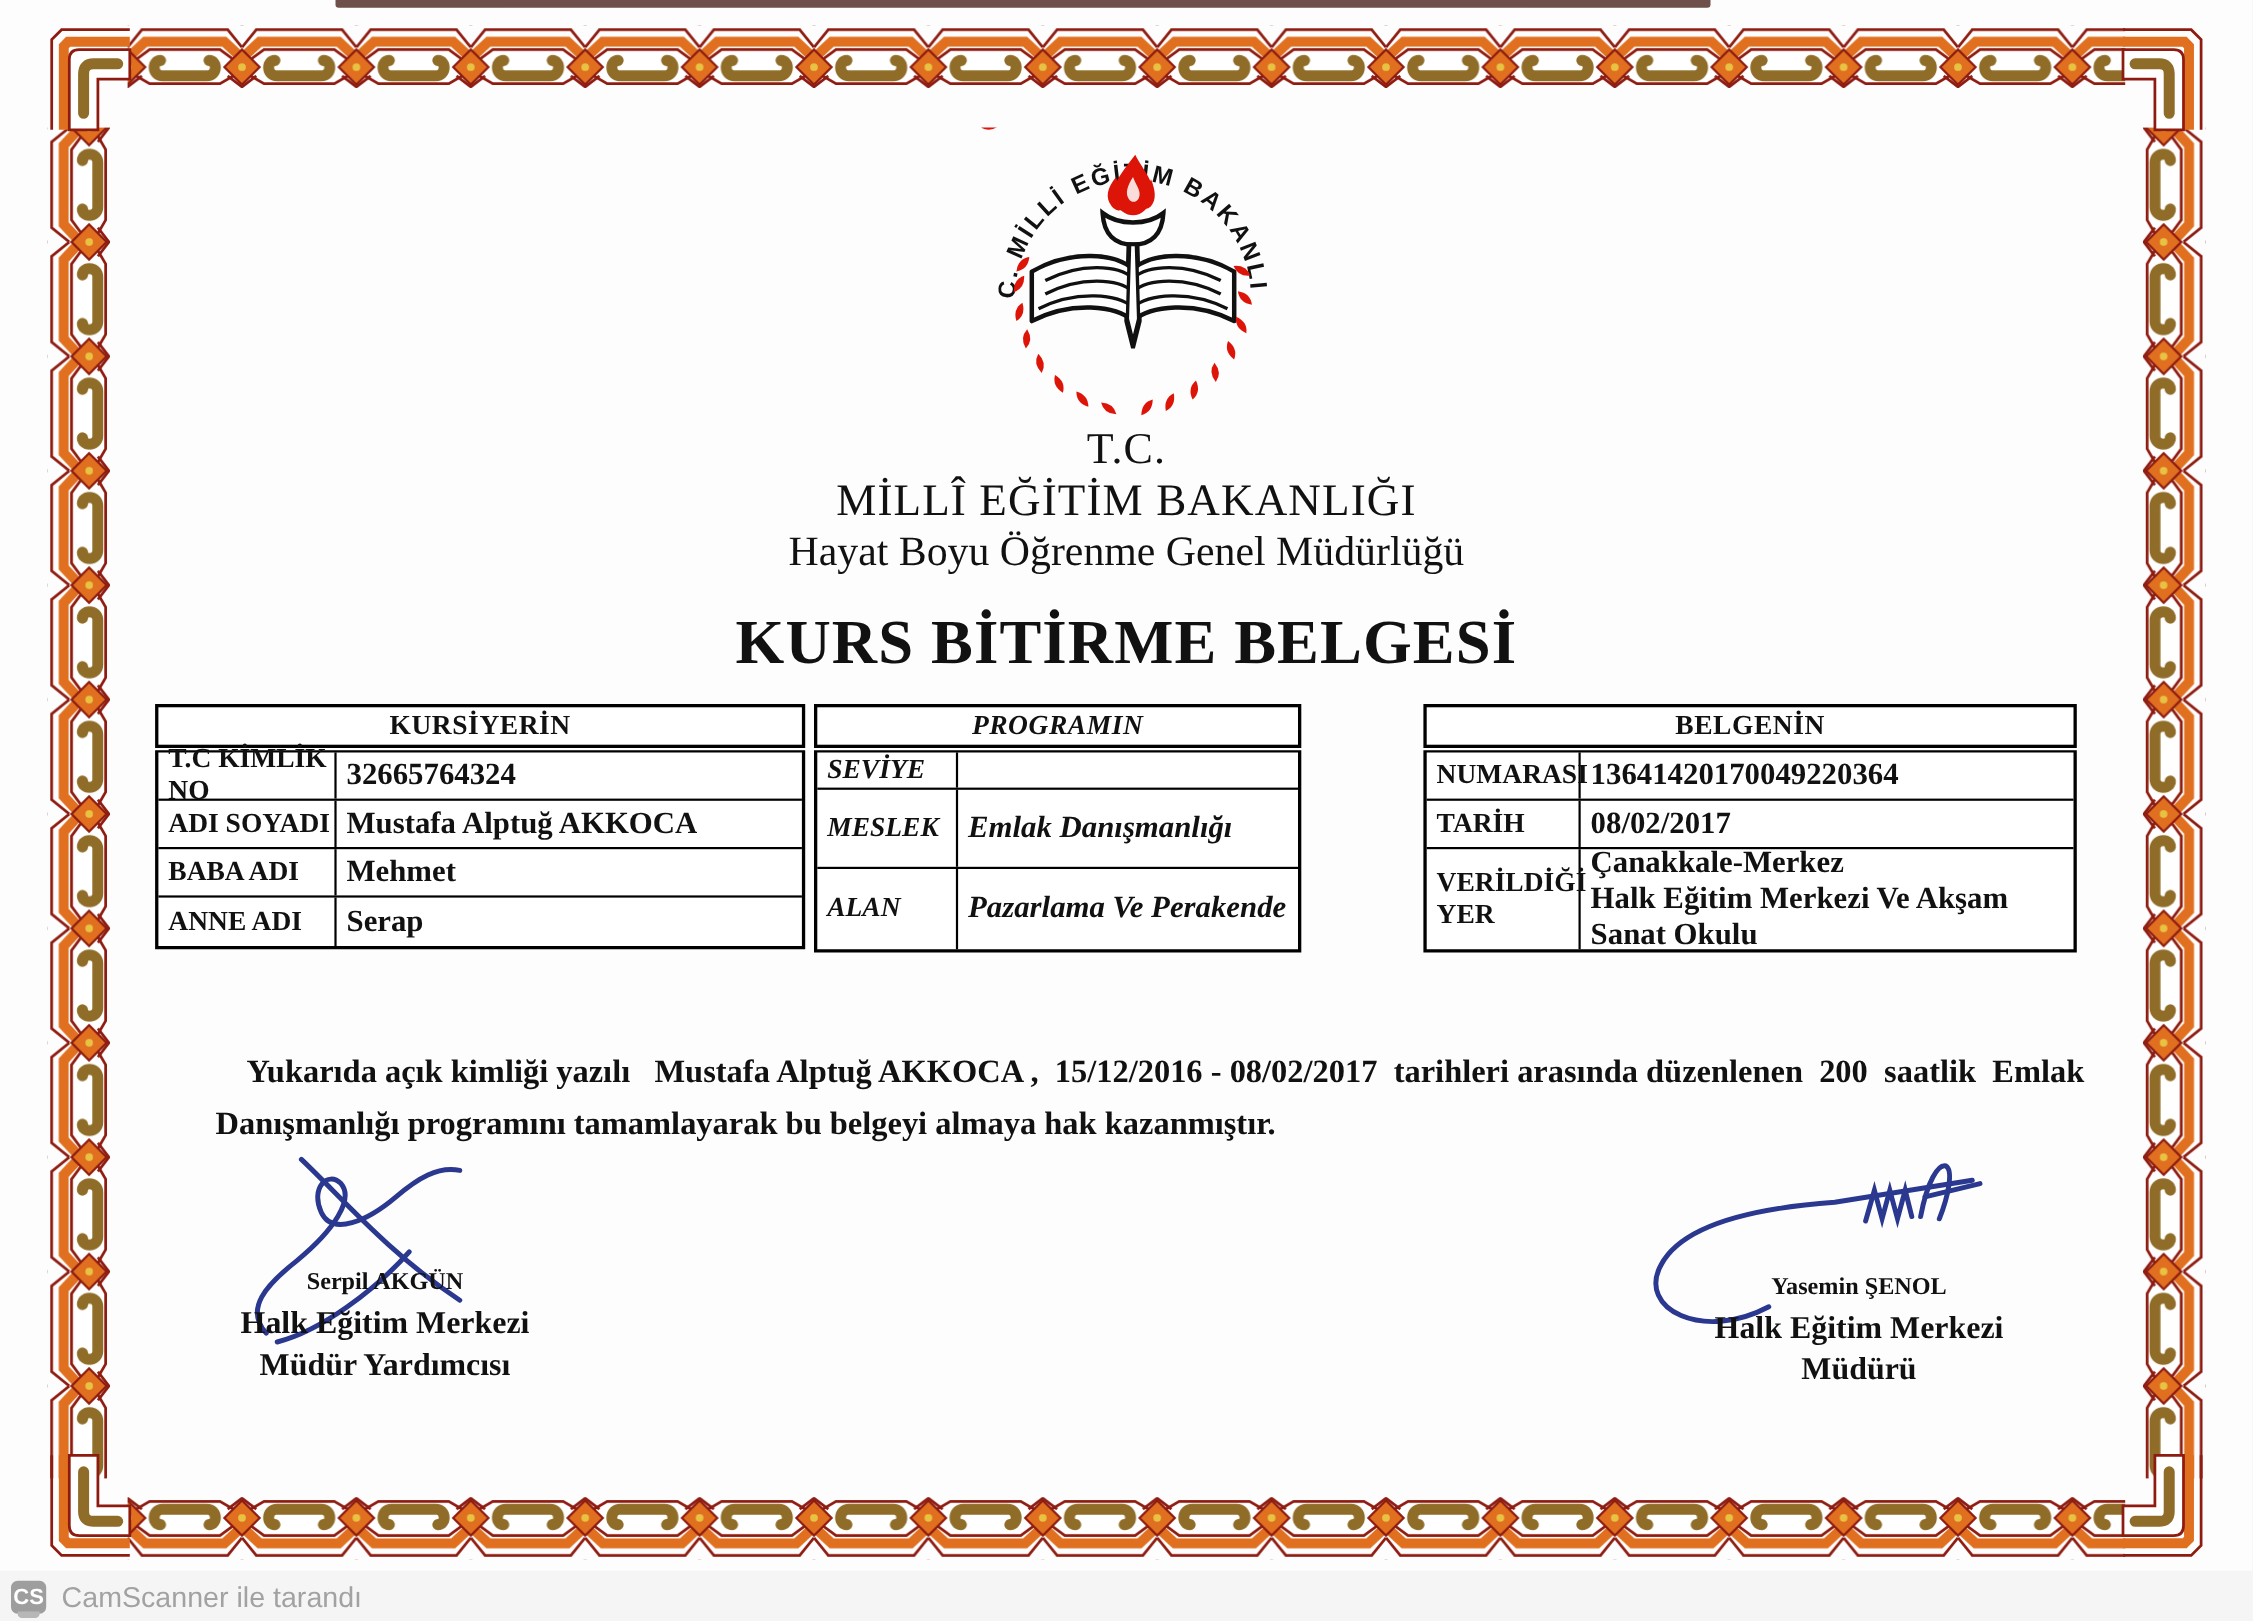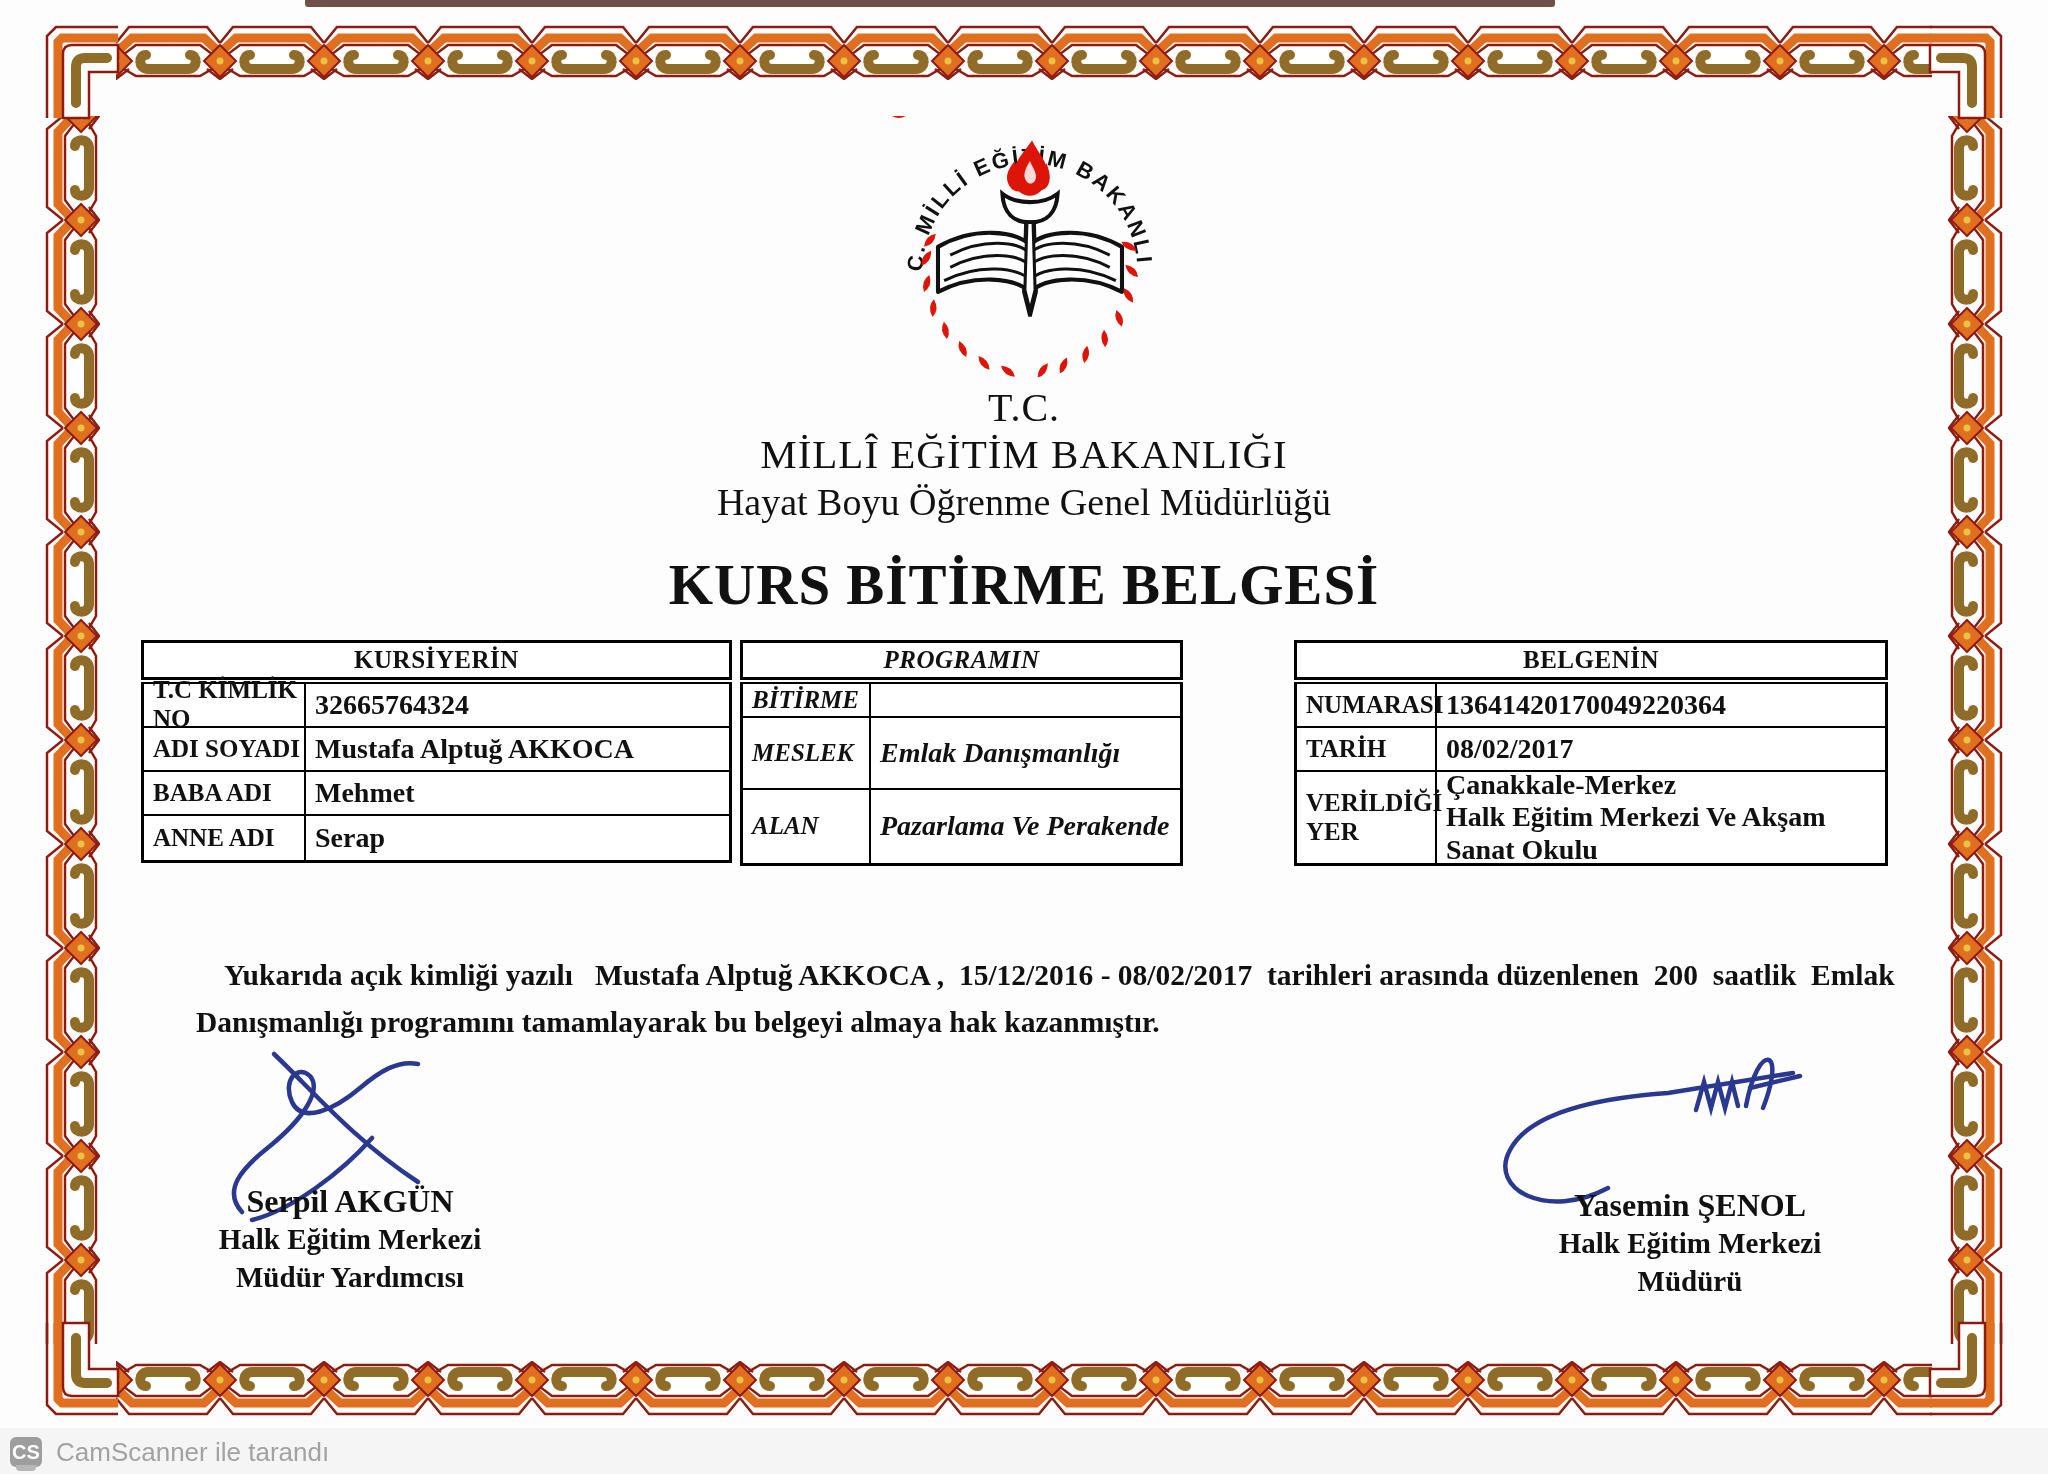--- a/index.html
+++ b/index.html
@@ -38,21 +38,21 @@
   #tbl-program .row:nth-child(3){height:73px;}
   #tbl-belge .row:nth-child(1){height:44px;}
   #tbl-belge .row:nth-child(2){height:44px;}
   #tbl-belge .row:nth-child(3){height:91px;}
   
   #body-par{left:152px;top:952px;width:1790px;font-weight:bold;font-size:29.5px;line-height:47px;margin-left:44px;}
   #body-par .l1{white-space:pre;padding-left:28px;}
   #body-par .l2{white-space:pre;}
   
   .sigblock{text-align:center;font-weight:bold;}
-  .sigblock .nm{font-size:32px;margin-top:36px;}
+  .sigblock .nm{font-size:22px;}
   .sigblock .org{font-size:29px;}
   .sigblock .ttl{font-size:29px;}
   #sig-left-text{left:150px;top:1146px;width:400px;line-height:38px;}
   #sig-right-text{left:1490px;top:1150px;width:400px;line-height:38px;}
   
   #cs-badge{left:10px;top:1437px;width:32px;height:30px;background:#9e9e9e;border-radius:6px;
             display:flex;align-items:center;justify-content:center;color:#fff;
             font-family:"Liberation Sans",sans-serif;font-weight:bold;font-size:20px;}
   #cs-badge:after{content:"";position:absolute;left:6px;bottom:-4px;width:20px;height:6px;background:#b7b7b7;border-radius:0 0 4px 4px;}
   #cs-text{left:56px;top:1437px;font-family:"Liberation Sans",sans-serif;font-size:26px;color:#a2a2a4;}
@@ -178,21 +178,21 @@
         <div class="lbl">ANNE ADI</div>
         <div class="val">Serap</div>
       </div>
     </div>
   </div>
 
   <div class="abs tbl" id="tbl-program">
     <div class="hd">PROGRAMIN</div>
     <div class="bd">
       <div class="row">
-        <div class="lbl">BİTİRME</div>
+        <div class="lbl">SEVİYE</div>
         <div class="val"></div>
       </div>
       <div class="row">
         <div class="lbl">MESLEK</div>
         <div class="val">Emlak Danışmanlığı</div>
       </div>
       <div class="row">
         <div class="lbl">ALAN</div>
         <div class="val">Pazarlama Ve Perakende</div>
       </div>

